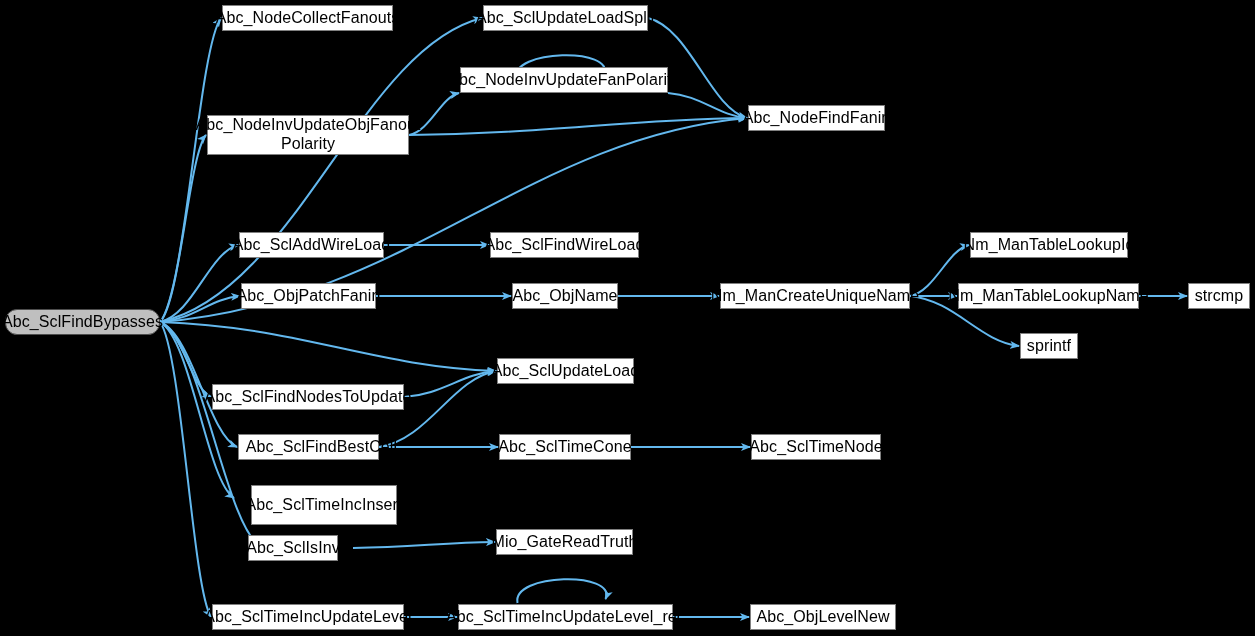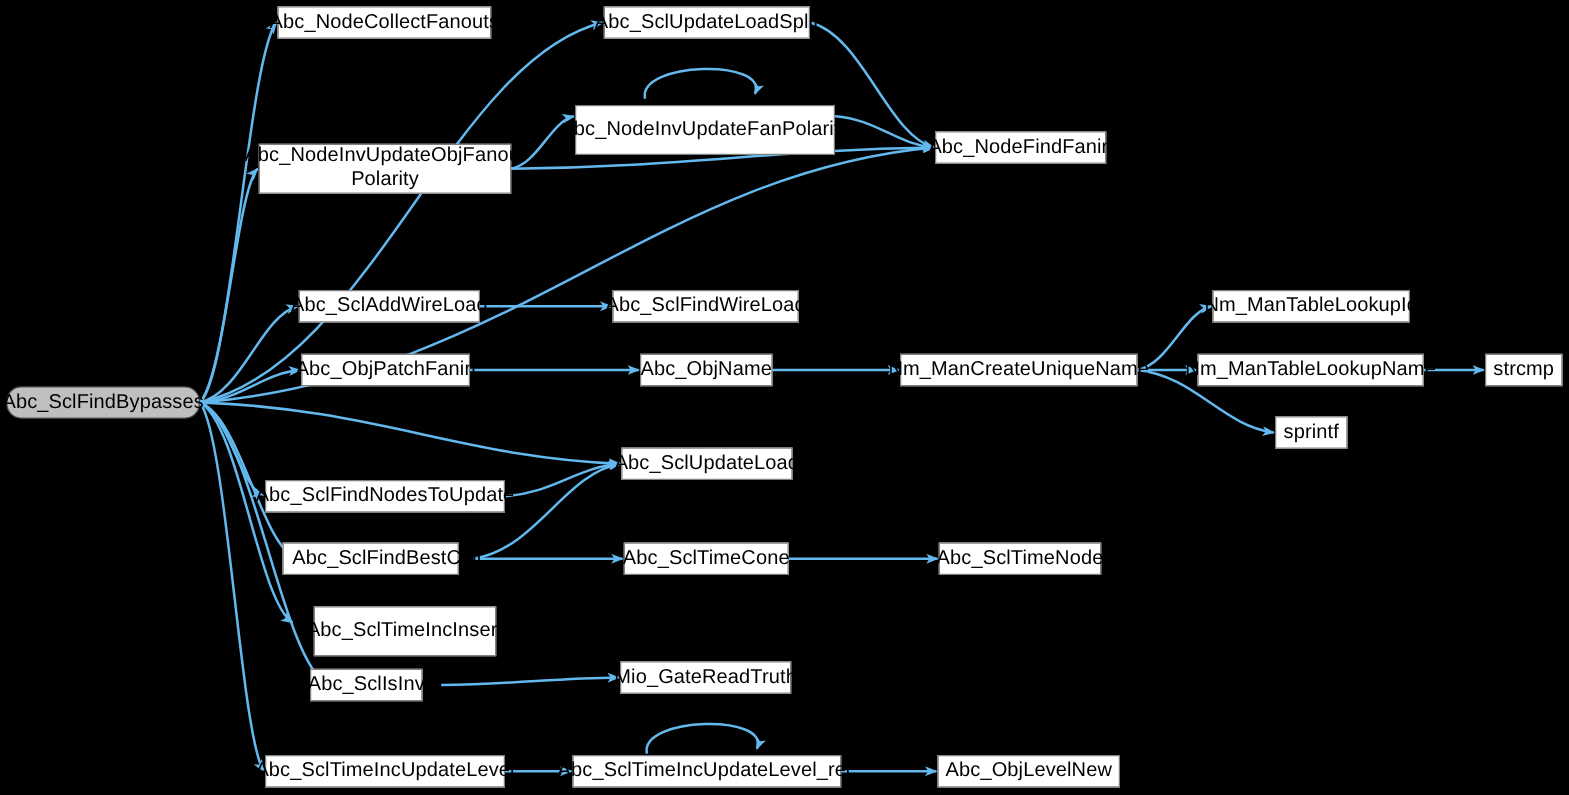--- a/index.html
+++ b/index.html
@@ -87,36 +87,36 @@
         <path d="M353,548 C413.06,547.4 441.65999999999997,542.6 495,542" marker-end="url(#ah)"></path>
         <path d="M404,617 L457,617" marker-end="url(#ah)"></path>
         <path d="M517.5,603 C511.5,573 617.5,571 605.5,599" marker-end="url(#ah)"></path>
         <path d="M673,617 L749,617" marker-end="url(#ah)"></path>
       </g>
   </svg>
   <div id="nodes">
       <div class="node root" style="left: 5px; top: 309px; width: 155px; height: 26px; border-radius: 12px;">Abc_SclFindBypasses</div>
       <div class="node" style="left: 222px; top: 5px; width: 171px; height: 26px;">Abc_NodeCollectFanouts</div>
       <div class="node" style="left: 483px; top: 5px; width: 165px; height: 26px;">Abc_SclUpdateLoadSplit</div>
-      <div class="node" style="left: 460px; top: 84px; width: 208px; height: 40px;">Abc_NodeInvUpdateFanPolarity</div>
+      <div class="node" style="left: 460px; top: 67px; width: 208px; height: 26px;">Abc_NodeInvUpdateFanPolarity</div>
       <div class="node" style="left: 748px; top: 105px; width: 137px; height: 26px;">Abc_NodeFindFanin</div>
       <div class="node" style="left: 207px; top: 115px; width: 202px; height: 40px;">Abc_NodeInvUpdateObjFanout
 Polarity</div>
       <div class="node" style="left: 239px; top: 232px; width: 145px; height: 26px;">Abc_SclAddWireLoad</div>
       <div class="node" style="left: 490px; top: 232px; width: 149px; height: 26px;">Abc_SclFindWireLoad</div>
       <div class="node" style="left: 970px; top: 232px; width: 158px; height: 26px;">Nm_ManTableLookupId</div>
       <div class="node" style="left: 241px; top: 283px; width: 135px; height: 26px;">Abc_ObjPatchFanin</div>
       <div class="node" style="left: 512px; top: 283px; width: 106px; height: 26px;">Abc_ObjName</div>
       <div class="node" style="left: 720px; top: 283px; width: 190px; height: 26px;">Nm_ManCreateUniqueName</div>
       <div class="node" style="left: 958px; top: 283px; width: 181px; height: 26px;">Nm_ManTableLookupName</div>
       <div class="node" style="left: 1188px; top: 283px; width: 62px; height: 26px;">strcmp</div>
       <div class="node" style="left: 1020px; top: 333px; width: 58px; height: 26px;">sprintf</div>
       <div class="node" style="left: 497px; top: 358px; width: 137px; height: 26px;">Abc_SclUpdateLoad</div>
       <div class="node" style="left: 212px; top: 384px; width: 192px; height: 26px;">Abc_SclFindNodesToUpdate</div>
-      <div class="node" style="left: 226px; top: 434px; width: 141px; height: 26px; padding-left: 26px;">Abc_SclFindBestCell</div>
+      <div class="node" style="left: 238px; top: 434px; width: 141px; height: 26px; padding-left: 26px;">Abc_SclFindBestCell</div>
       <div class="node" style="left: 499px; top: 434px; width: 132px; height: 26px;">Abc_SclTimeCone</div>
       <div class="node" style="left: 751px; top: 434px; width: 130px; height: 26px;">Abc_SclTimeNode</div>
       <div class="node" style="left: 251px; top: 485px; width: 146px; height: 40px;">Abc_SclTimeIncInsert</div>
       <div class="node" style="left: 248px; top: 535px; width: 90px; height: 26px;">Abc_SclIsInv</div>
       <div class="node" style="left: 496px; top: 529px; width: 137px; height: 26px;">Mio_GateReadTruth</div>
       <div class="node" style="left: 212px; top: 604px; width: 192px; height: 26px;">Abc_SclTimeIncUpdateLevel</div>
       <div class="node" style="left: 458px; top: 604px; width: 215px; height: 26px;">Abc_SclTimeIncUpdateLevel_rec</div>
       <div class="node" style="left: 750px; top: 604px; width: 146px; height: 26px;">Abc_ObjLevelNew</div>
     </div>
 </div>

